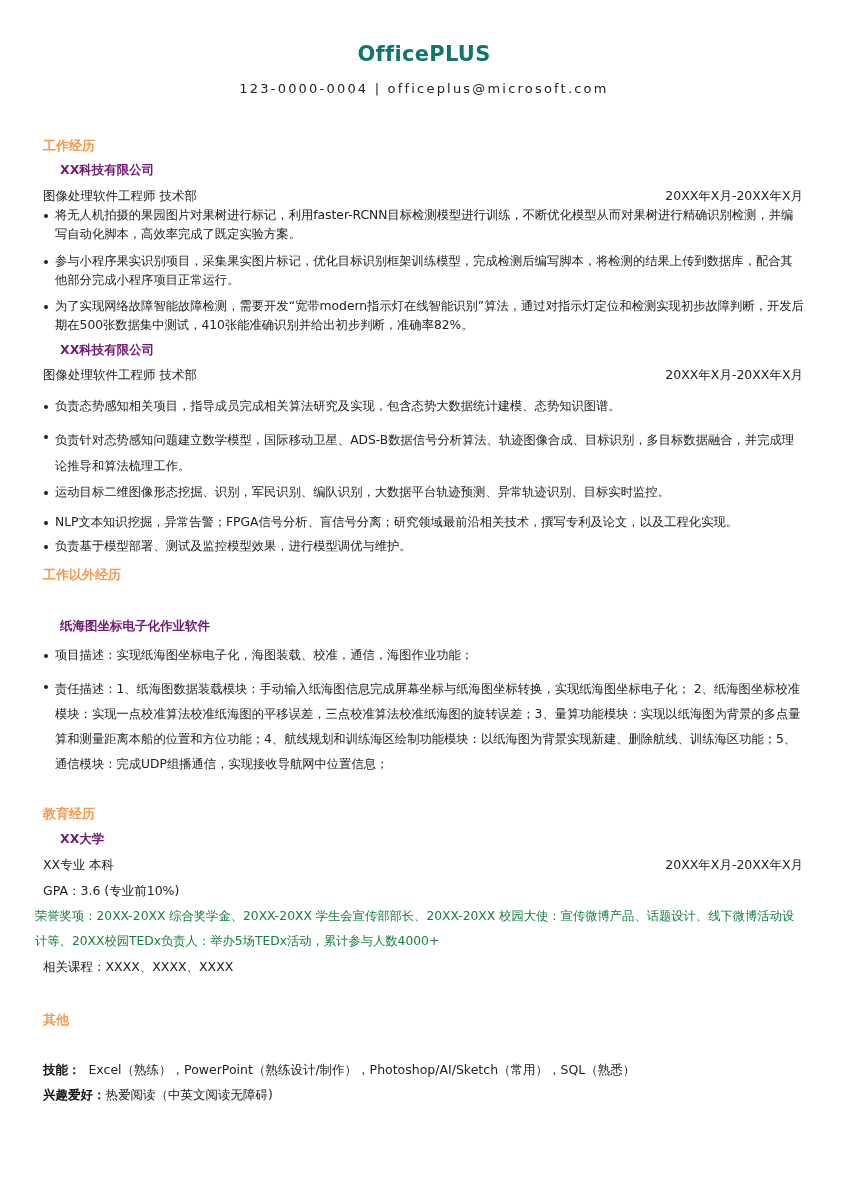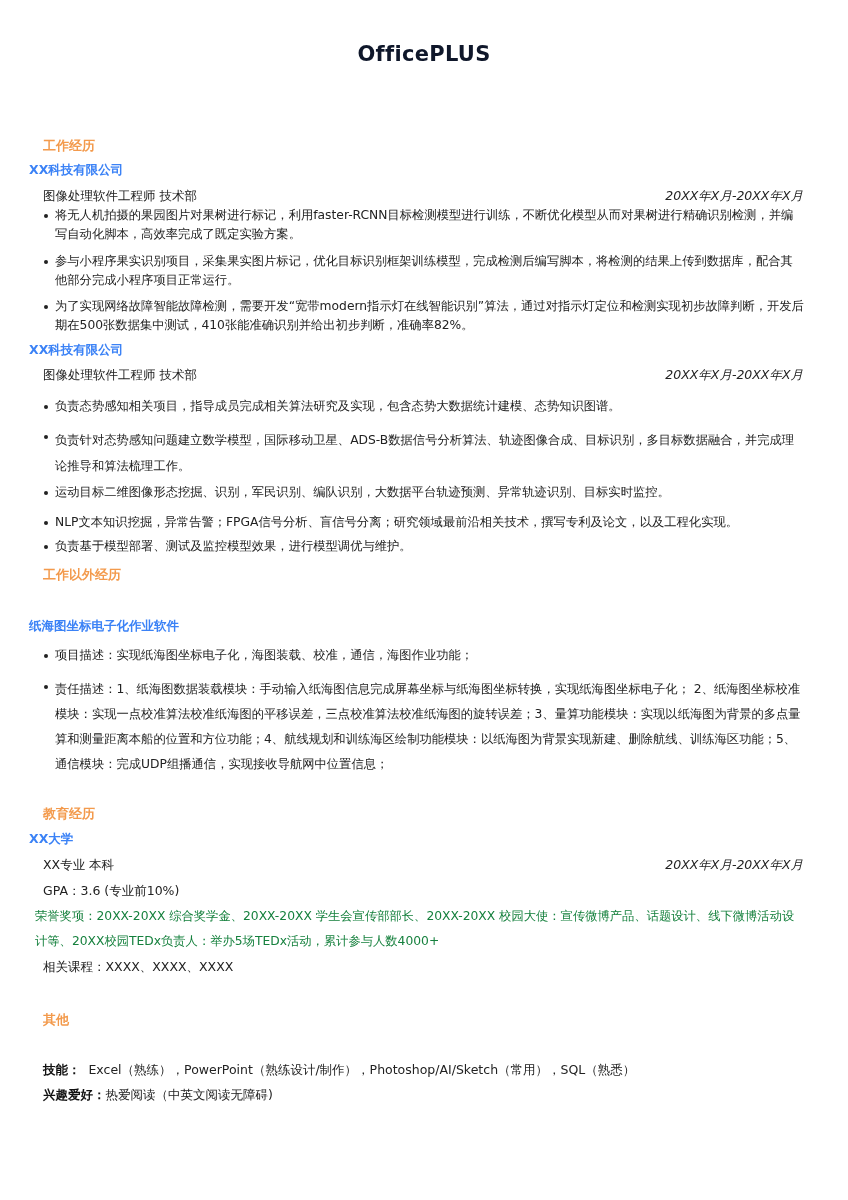--- a/index.html
+++ b/index.html
@@ -22,21 +22,21 @@
     height: 1200px;
   }
   .name {
     position: absolute;
     top: 42px;
     left: 0;
     width: 848px;
     text-align: center;
     font-size: 21px;
     font-weight: bold;
-    color: #0f172a;
+    color: #0f766e;
     letter-spacing: 0.3px;
   }
   .contact {
     position: absolute;
     top: 81px;
     left: 0;
     width: 848px;
     text-align: center;
     font-size: 13px;
     letter-spacing: 2.2px;
@@ -45,37 +45,36 @@
   .abs { position: absolute; white-space: nowrap; }
   .sec-title {
     position: absolute;
     left: 43px;
     font-size: 13px;
     font-weight: bold;
     color: #f39a4c;
   }
   .org {
     position: absolute;
-    left: 29px;
+    left: 60px;
     font-size: 12.5px;
     font-weight: bold;
-    color: #3b82f6;
+    color: #701a75;
   }
   .role {
     position: absolute;
     left: 43px;
     font-size: 12.5px;
     color: #222;
   }
   .date {
     position: absolute;
     right: 45px;
     font-size: 12.5px;
     color: #222;
-    font-style: italic;
   }
   .bullet {
     position: absolute;
     left: 43px;
     width: 762px;
     font-size: 12.3px;
     color: #222;
   }
   .bullet .dot {
     position: absolute;
@@ -107,20 +106,21 @@
     line-height: 25px;
   }
   .kv-key { font-weight: bold; color: #111; }
 </style>
 </head>
 <body>
 
 <div class="page">
 
   <div class="name">OfficePLUS</div>
+  <div class="contact">123-0000-0004 | officeplus@microsoft.com</div>
 
   <div class="sec-title abs" style="top:137px;">工作经历</div>
 
   <div class="org abs" style="top:162px;">XX科技有限公司</div>
   <div class="role abs" style="top:188px;">图像处理软件工程师 技术部</div>
   <div class="date abs" style="top:188px;">20XX年X月-20XX年X月</div>
 
   <div class="bullet" style="top:206px;">
     <span class="dot"></span>
     <span class="txt">将无人机拍摄的果园图片对果树进行标记，利用faster-RCNN目标检测模型进行训练，不断优化模型从而对果树进行精确识别检测，并编写自动化脚本，高效率完成了既定实验方案。</span>

